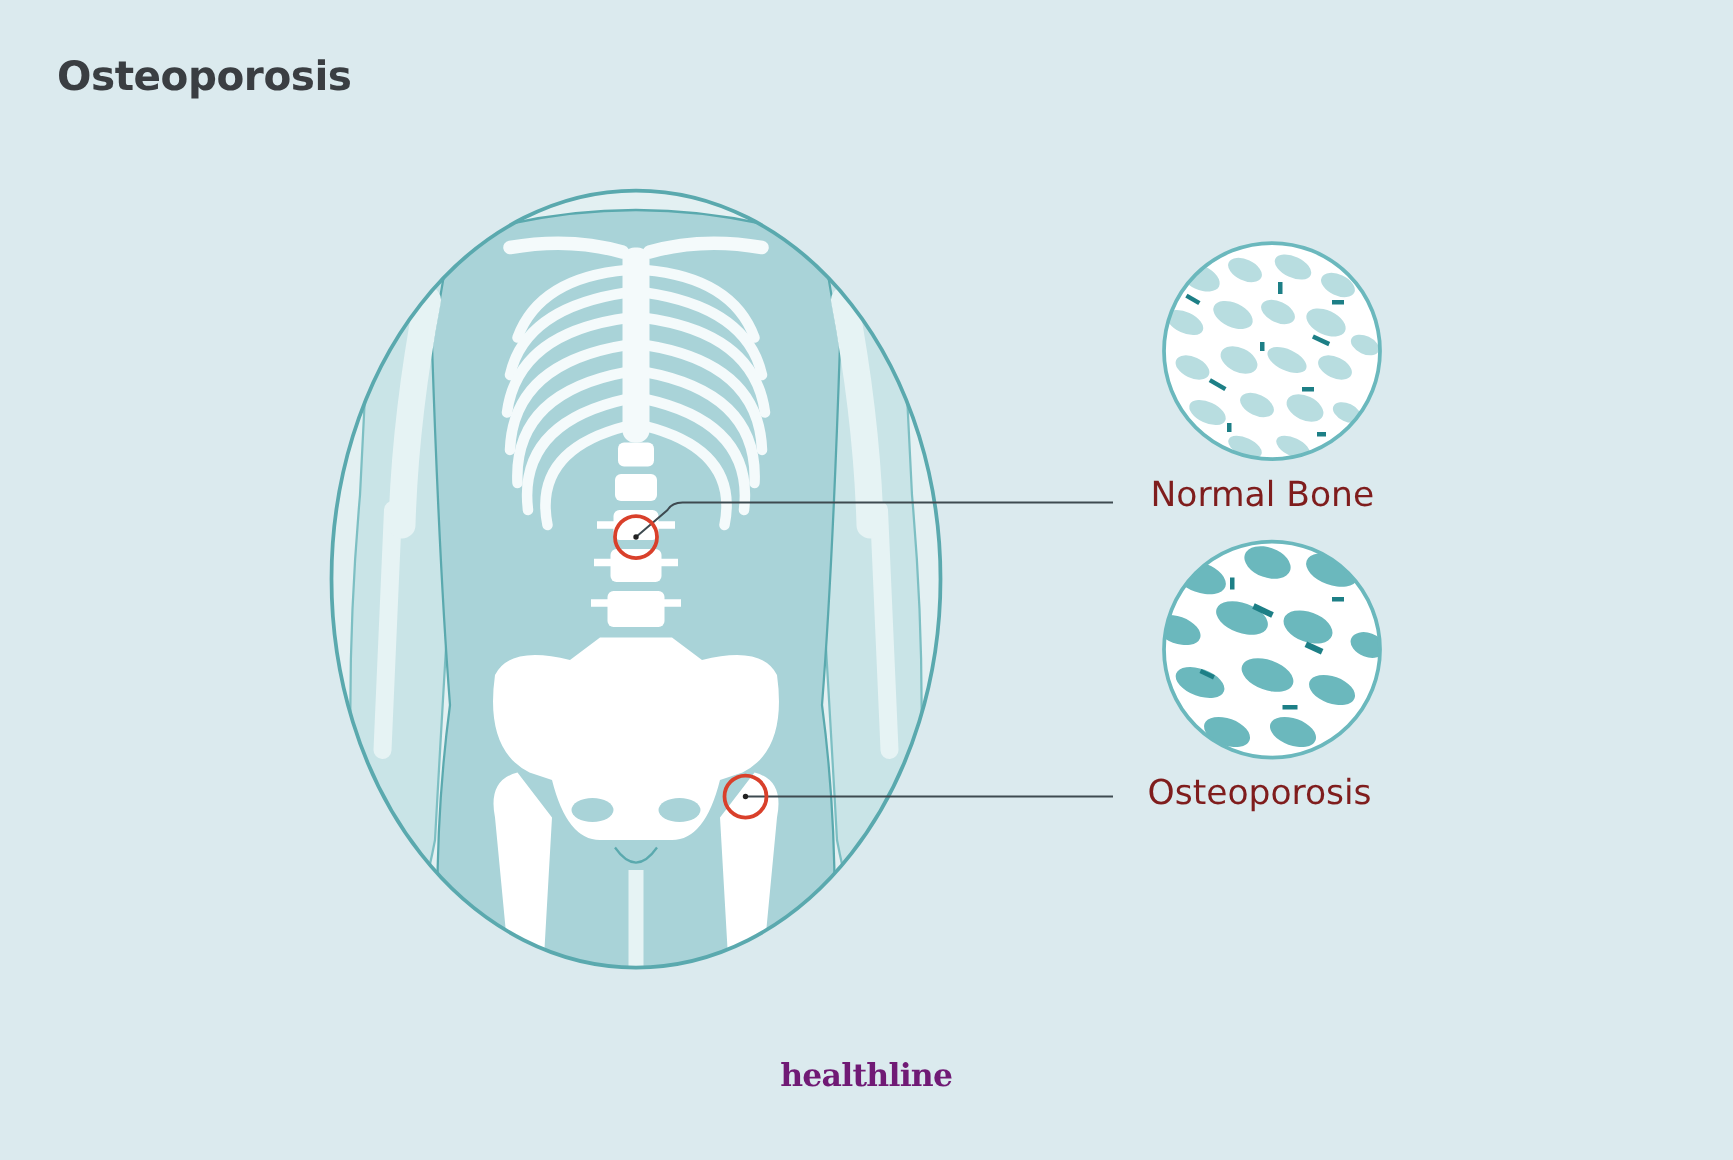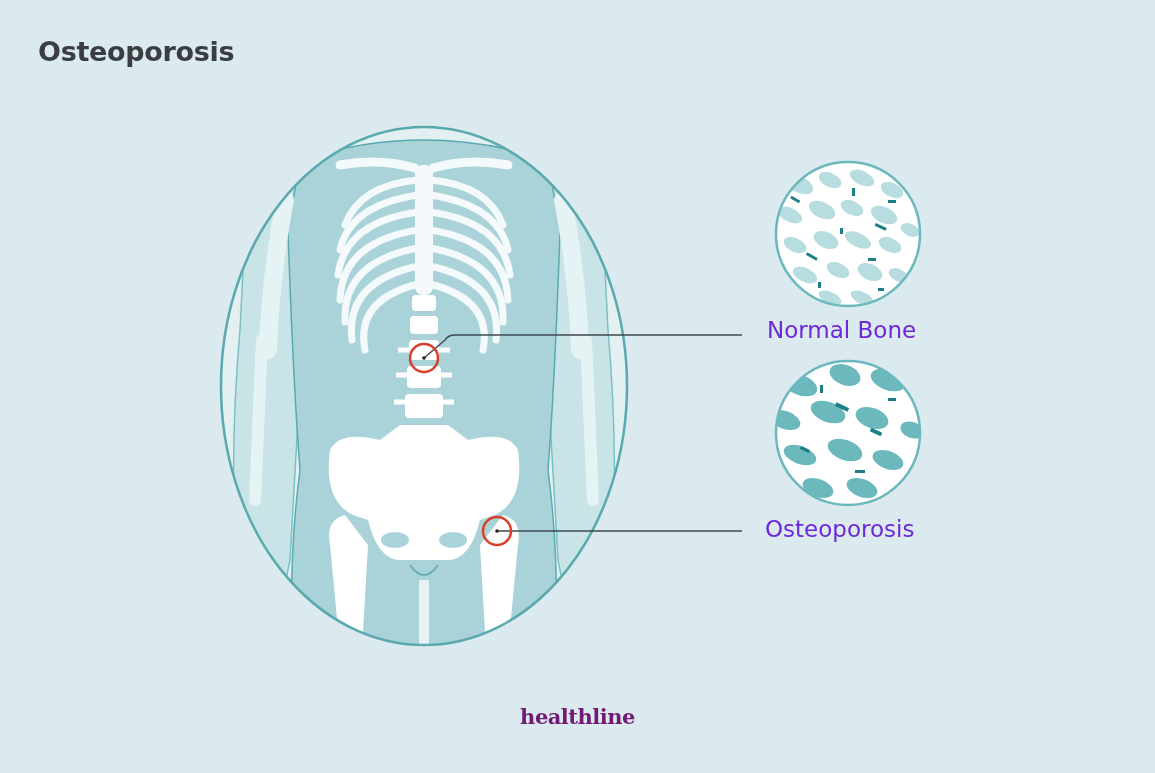--- a/index.html
+++ b/index.html
@@ -1,18 +1,18 @@
 <!DOCTYPE html>
 <html><head>
   <meta charset="utf-8">
   <style>
     html, body { margin:0; padding:0; }
     body { width:1155px; height:773px; background:#dbeaee; position:relative; overflow:hidden; font-family:"Liberation Sans", sans-serif; }
     .title { position:absolute; left:38px; top:36px; font-size:27px; font-weight:bold; color:#3a3e42; font-family:"DejaVu Sans", sans-serif; letter-spacing:-0.3px; }
-    .label { position:absolute; font-size:23px; color:#6d28d9; font-family:"DejaVu Sans", sans-serif; }
+    .label { position:absolute; font-size:23px; color:#7f1d1d; font-family:"DejaVu Sans", sans-serif; }
     .logo { position:absolute; left:0; width:1155px; top:704px; text-align:center; font-family:"DejaVu Serif", serif; font-weight:bold; font-size:21px; color:#701a75; letter-spacing:-0.5px; }
     svg.main { position:absolute; left:0; top:0; }
   </style>
 </head>
 <body>
 
 <div class="title">Osteoporosis</div>
 
 <svg class="main" width="1155" height="773" viewBox="0 0 1155 773">
   <defs>

